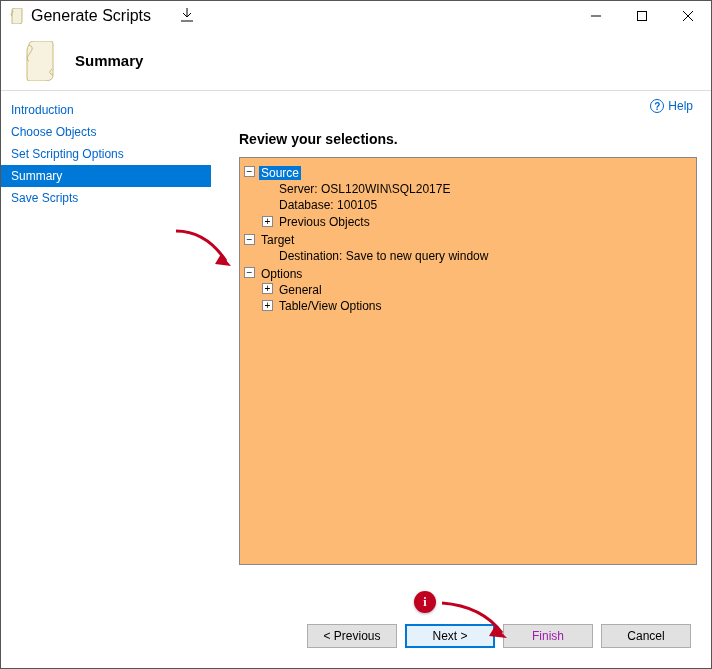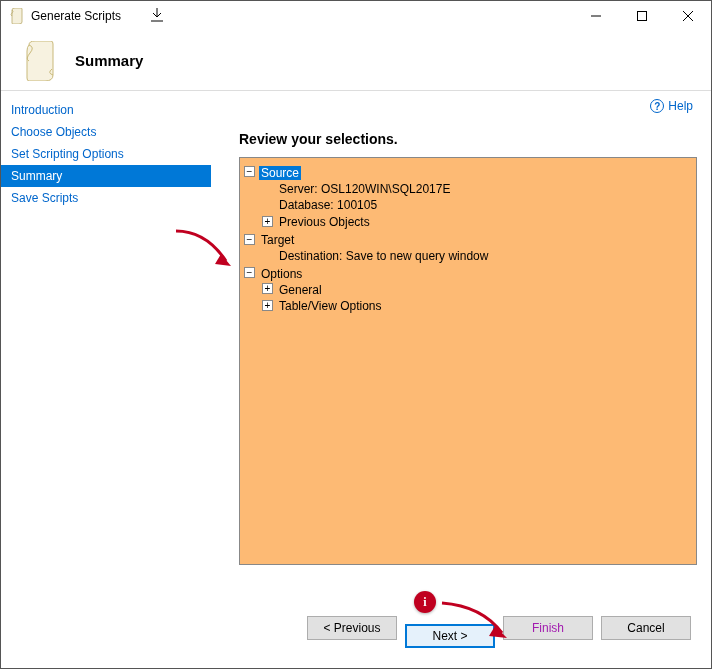--- a/index.html
+++ b/index.html
@@ -1,20 +1,20 @@
 <!DOCTYPE html>
 <html><head>
 <meta charset="utf-8">
 <style>
   * { box-sizing: border-box; }
   html, body { margin: 0; padding: 0; font-family: "Segoe UI", Tahoma, sans-serif; font-size: 12px; background: #fff; }
   .window { width: 712px; height: 669px; border: 1px solid #555; background: #fff; position: relative; }
   .titlebar { height: 30px; display: flex; align-items: center; padding: 0 0 0 8px; }
   .titlebar .app-icon { width: 16px; height: 16px; margin-right: 6px; }
-  .titlebar .title { flex: 0 0 auto; font-size: 12px; color: #000; }
+  .titlebar .title { flex: 0 0 auto; font-size: 16px; color: #000; }
   .titlebar .spacer { flex: 1; }
   .win-btn { width: 46px; height: 30px; display: flex; align-items: center; justify-content: center; font-family: inherit; }
   .win-btn svg { display: block; }
   .header { height: 60px; display: flex; align-items: center; padding: 0 0 0 20px; border-bottom: 1px solid #ddd; }
   .header .scroll-icon { width: 36px; height: 40px; margin-right: 18px; }
   .header h1 { font-size: 15px; font-weight: 700; margin: 0; color: #000; }
   .body { display: flex; height: calc(669px - 30px - 60px - 2px); }
   .sidebar { width: 210px; padding: 8px 0 0 0; }
   .nav-item { padding: 4px 10px 4px 10px; color: #0066cc; cursor: pointer; white-space: nowrap; }
   .nav-item.active { background: #0078d7; color: #fff; }
@@ -25,21 +25,21 @@
   .tree-container { margin-left: 20px; border: 1px solid #888; flex: 0 0 auto; height: 408px; overflow: auto; padding: 6px 4px; background: #fdba74; }
   .tree ul { list-style: none; margin: 0; padding: 0 0 0 18px; }
   .tree > ul { padding-left: 0; }
   .tree li { position: relative; padding: 1px 0; white-space: nowrap; }
   .tree .tgl { display: inline-block; width: 11px; height: 11px; border: 1px solid #888; text-align: center; line-height: 9px; font-size: 10px; margin-right: 4px; background: #fff; vertical-align: middle; cursor: pointer; position: relative; top: -1px; }
   .tree .leaf-pad { display: inline-block; width: 15px; }
   .tree .lbl { display: inline-block; padding: 0 2px; vertical-align: middle; }
   .tree .lbl.sel { background: #0078d7; color: #fff; }
   .footer { margin-top: auto; padding: 18px 6px 12px 0; display: flex; justify-content: flex-end; gap: 8px; }
   .btn { width: 90px; height: 24px; border: 1px solid #adadad; background: #e1e1e1; font-family: inherit; font-size: 12px; cursor: pointer; }
-  .btn.primary { border: 2px solid #0078d7; background: #e5f1fb; margin-top: 8px; }
+  .btn.primary { border: 2px solid #0078d7; background: #e5f1fb; }
   .btn:disabled { color: #a21caf; cursor: default; }
   
   .arrow-ann { position: absolute; pointer-events: none; }
   .badge-i { width: 22px; height: 22px; border-radius: 50%; background: #c00020; color: #fff; display: flex; align-items: center; justify-content: center; font-weight: bold; font-size: 12px; font-family: Georgia, serif; box-shadow: 0 1px 3px rgba(0,0,0,.3); }
 </style>
 </head>
 <body>
 
 <div class="window">
 

